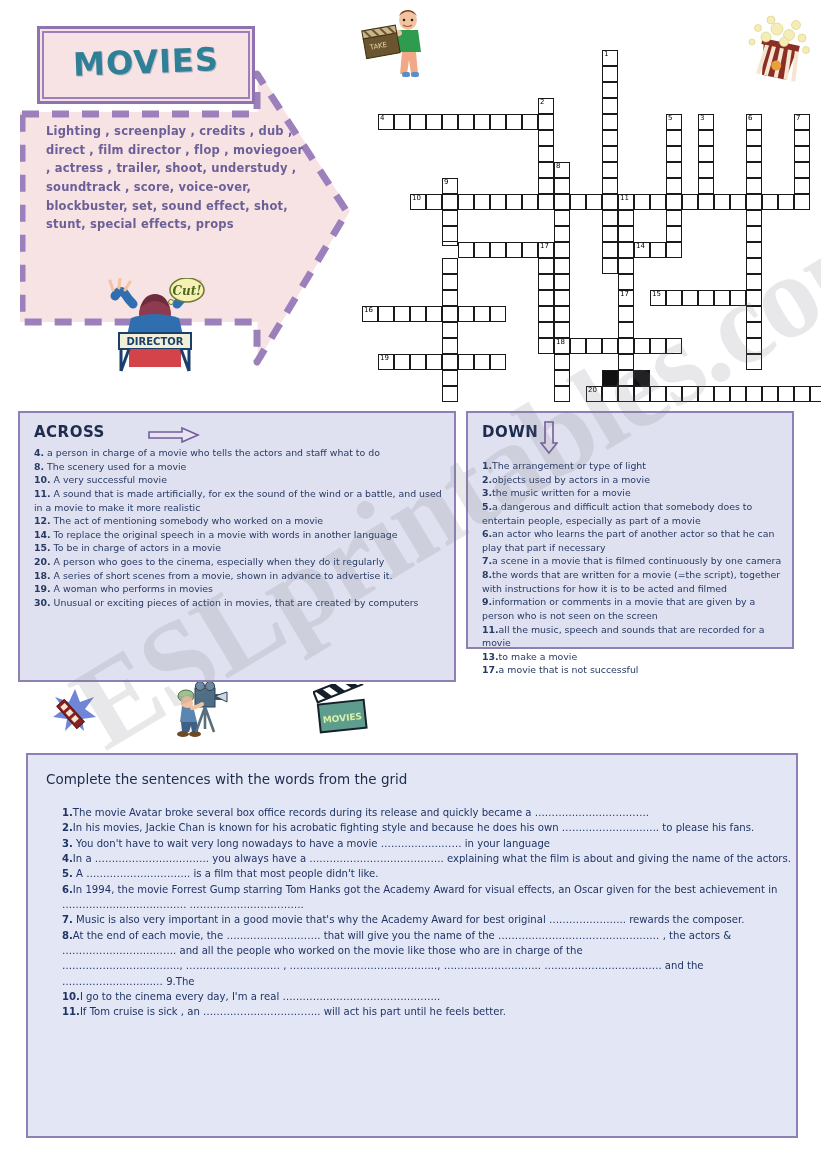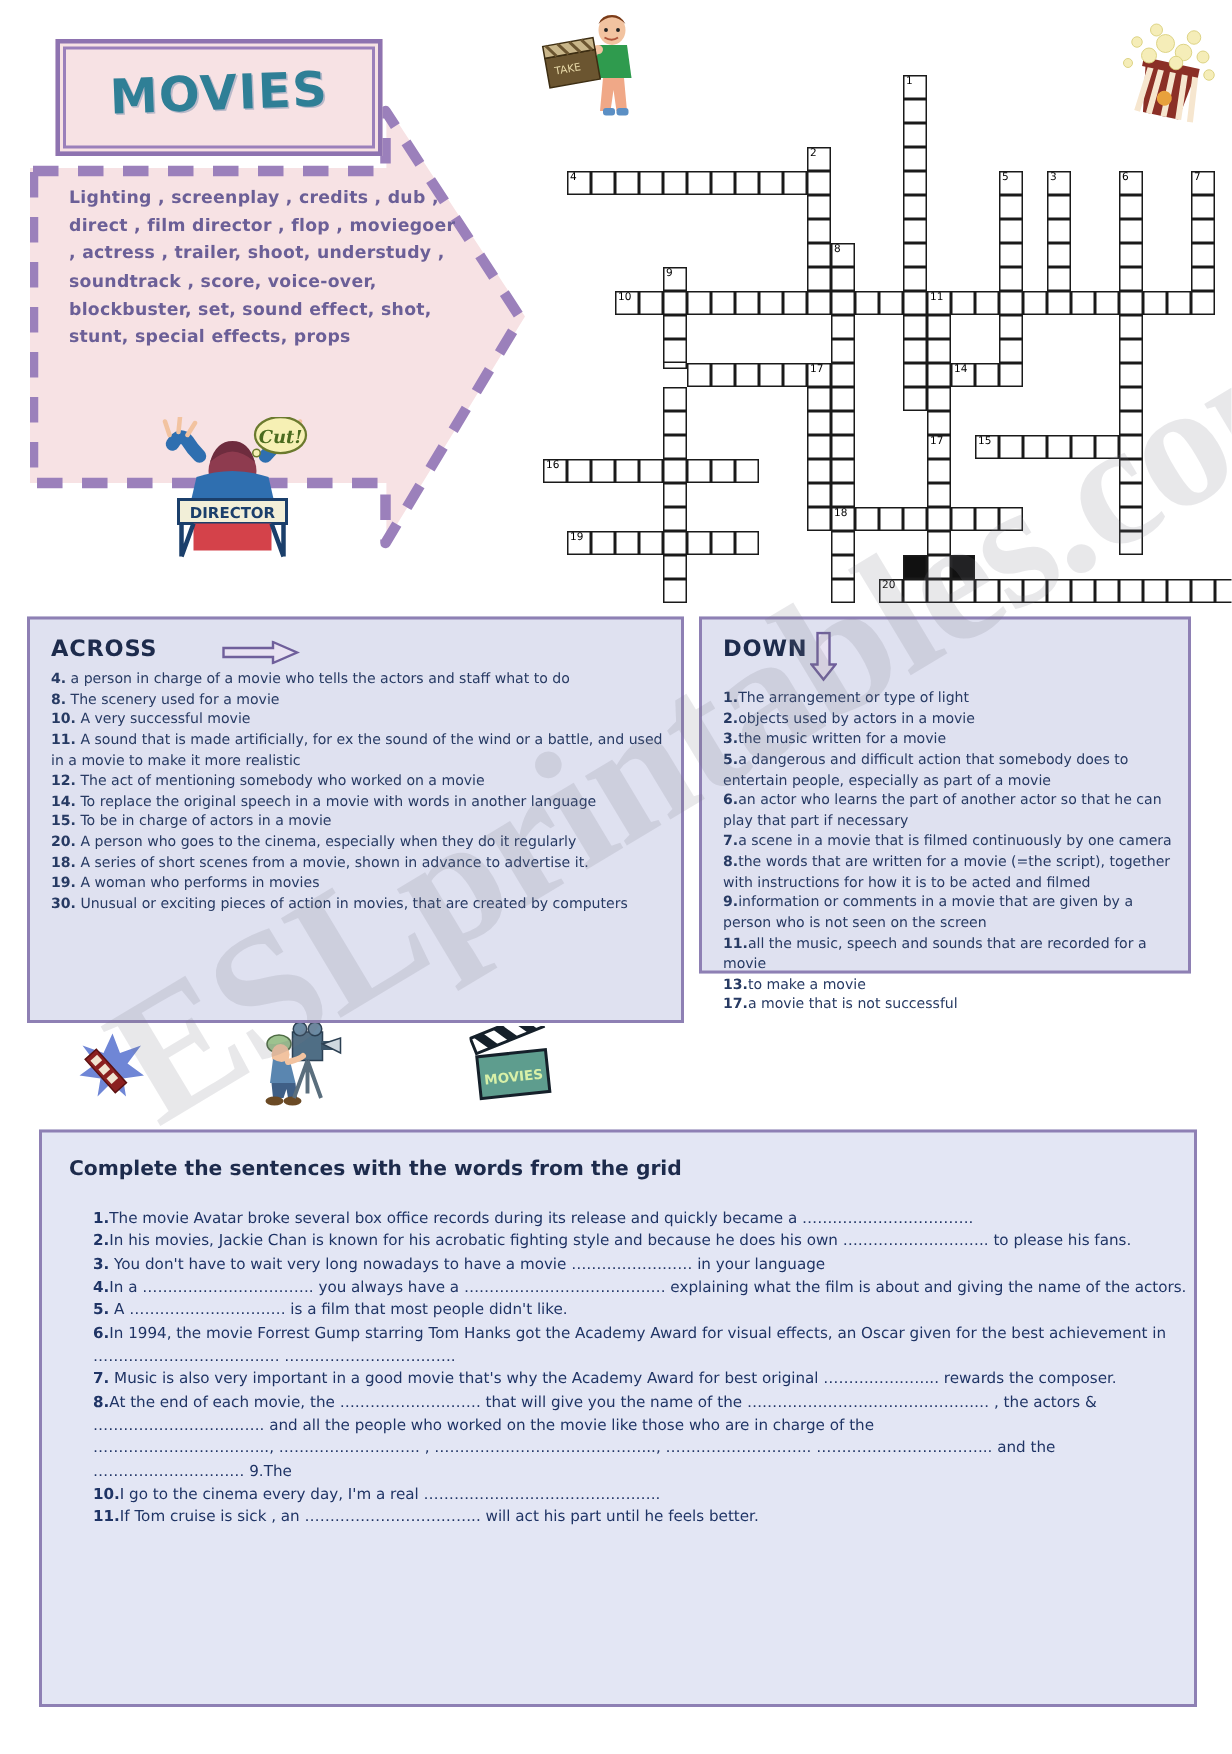--- a/index.html
+++ b/index.html
@@ -122,21 +122,21 @@
   }
   .panel-across .clue-list{left:14px;top:33px;width:412px;}
   .panel-down .clue-list{left:14px;top:46px;width:302px;}
   .clue-list .li{margin:0;}
   .clue-list .li b{font-weight:bold;}
 
   
   .sent-head{
     position:absolute;left:18px;top:16px;
     font-family:"DejaVu Sans", sans-serif;
-    font-size:13.5px;font-weight:bold;color:#1d2b4c;
+    font-size:13.5px;font-weight:normal;color:#1d2b4c;
   }
   .sent-list{
     position:absolute;left:34px;top:50px;width:736px;
     font-family:"DejaVu Sans", sans-serif;
     font-size:10.1px;line-height:1.52;color:#1f3465;
   }
   .sent-list .li{margin:0;}
 </style>
 </head>
 <body>

